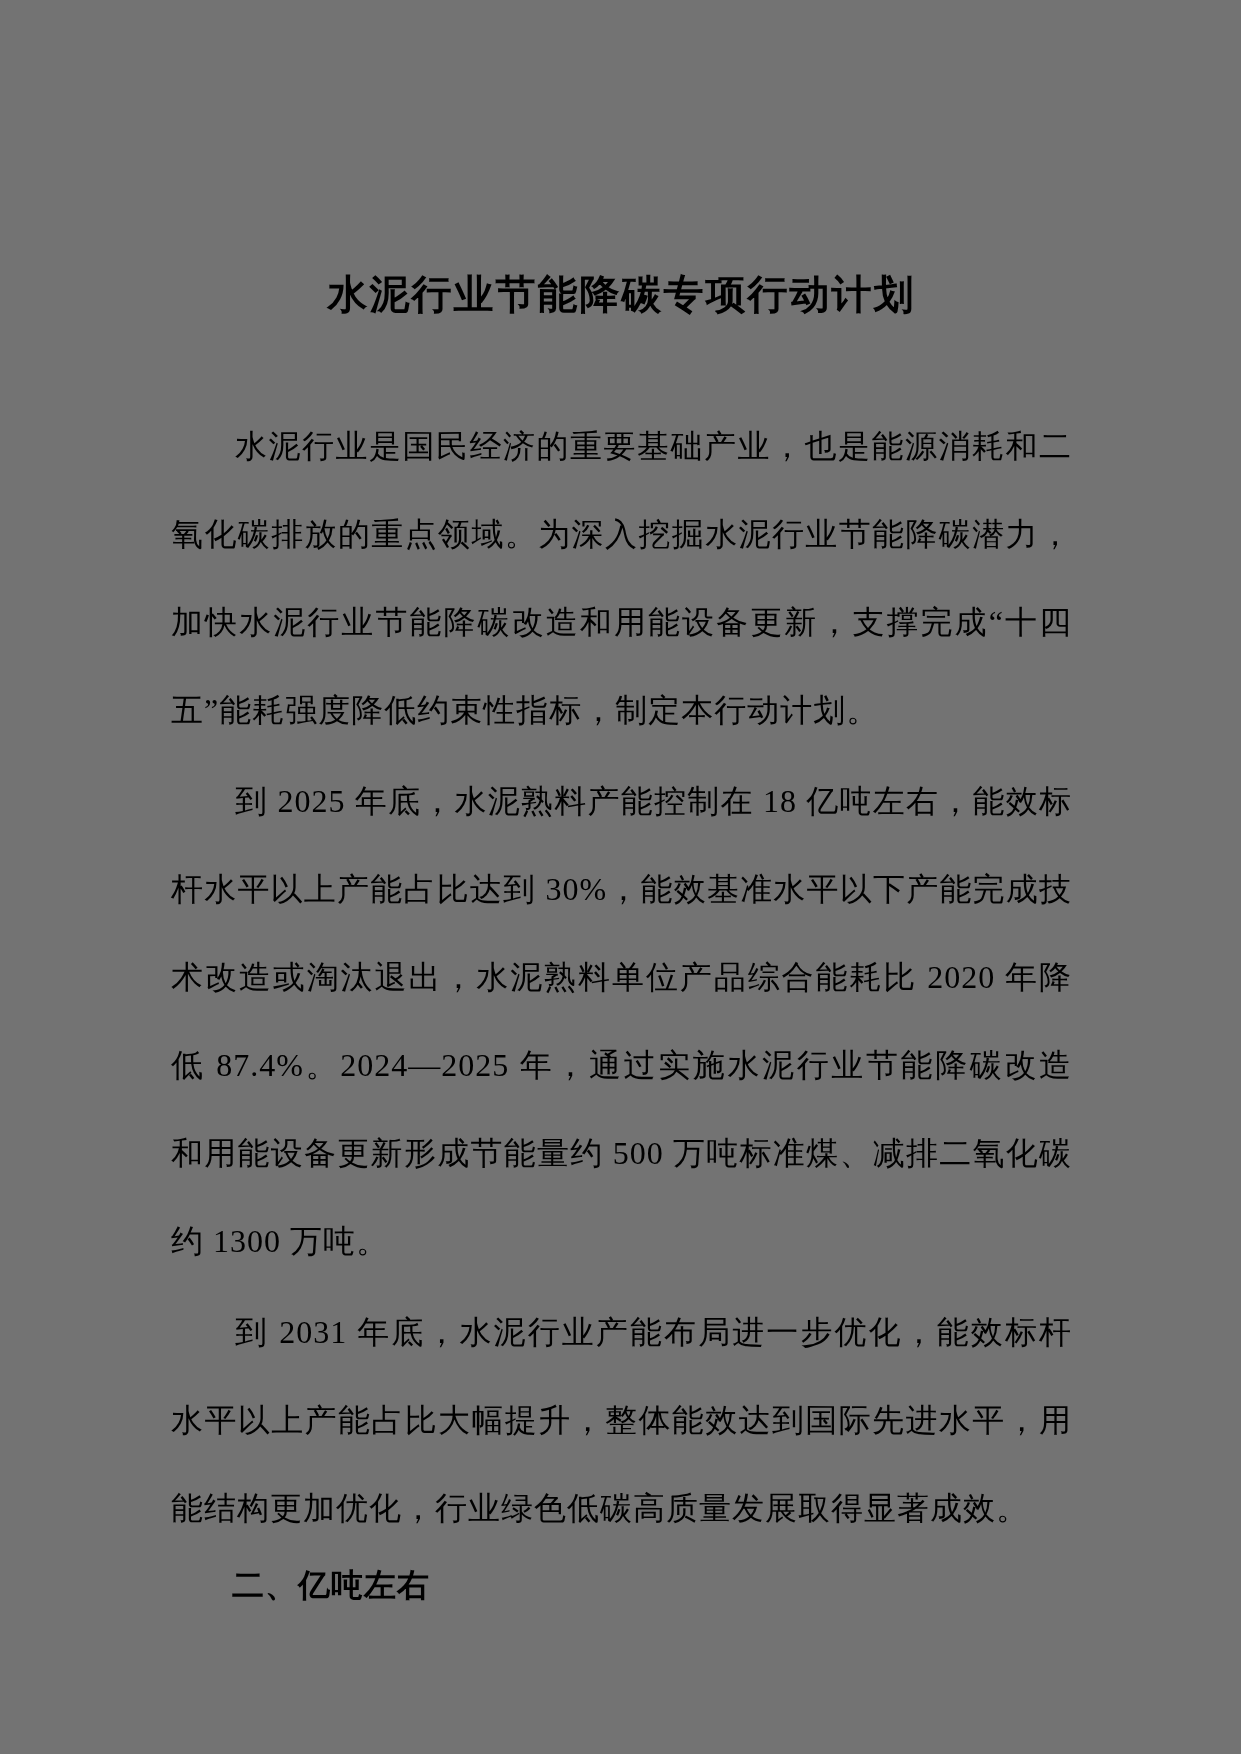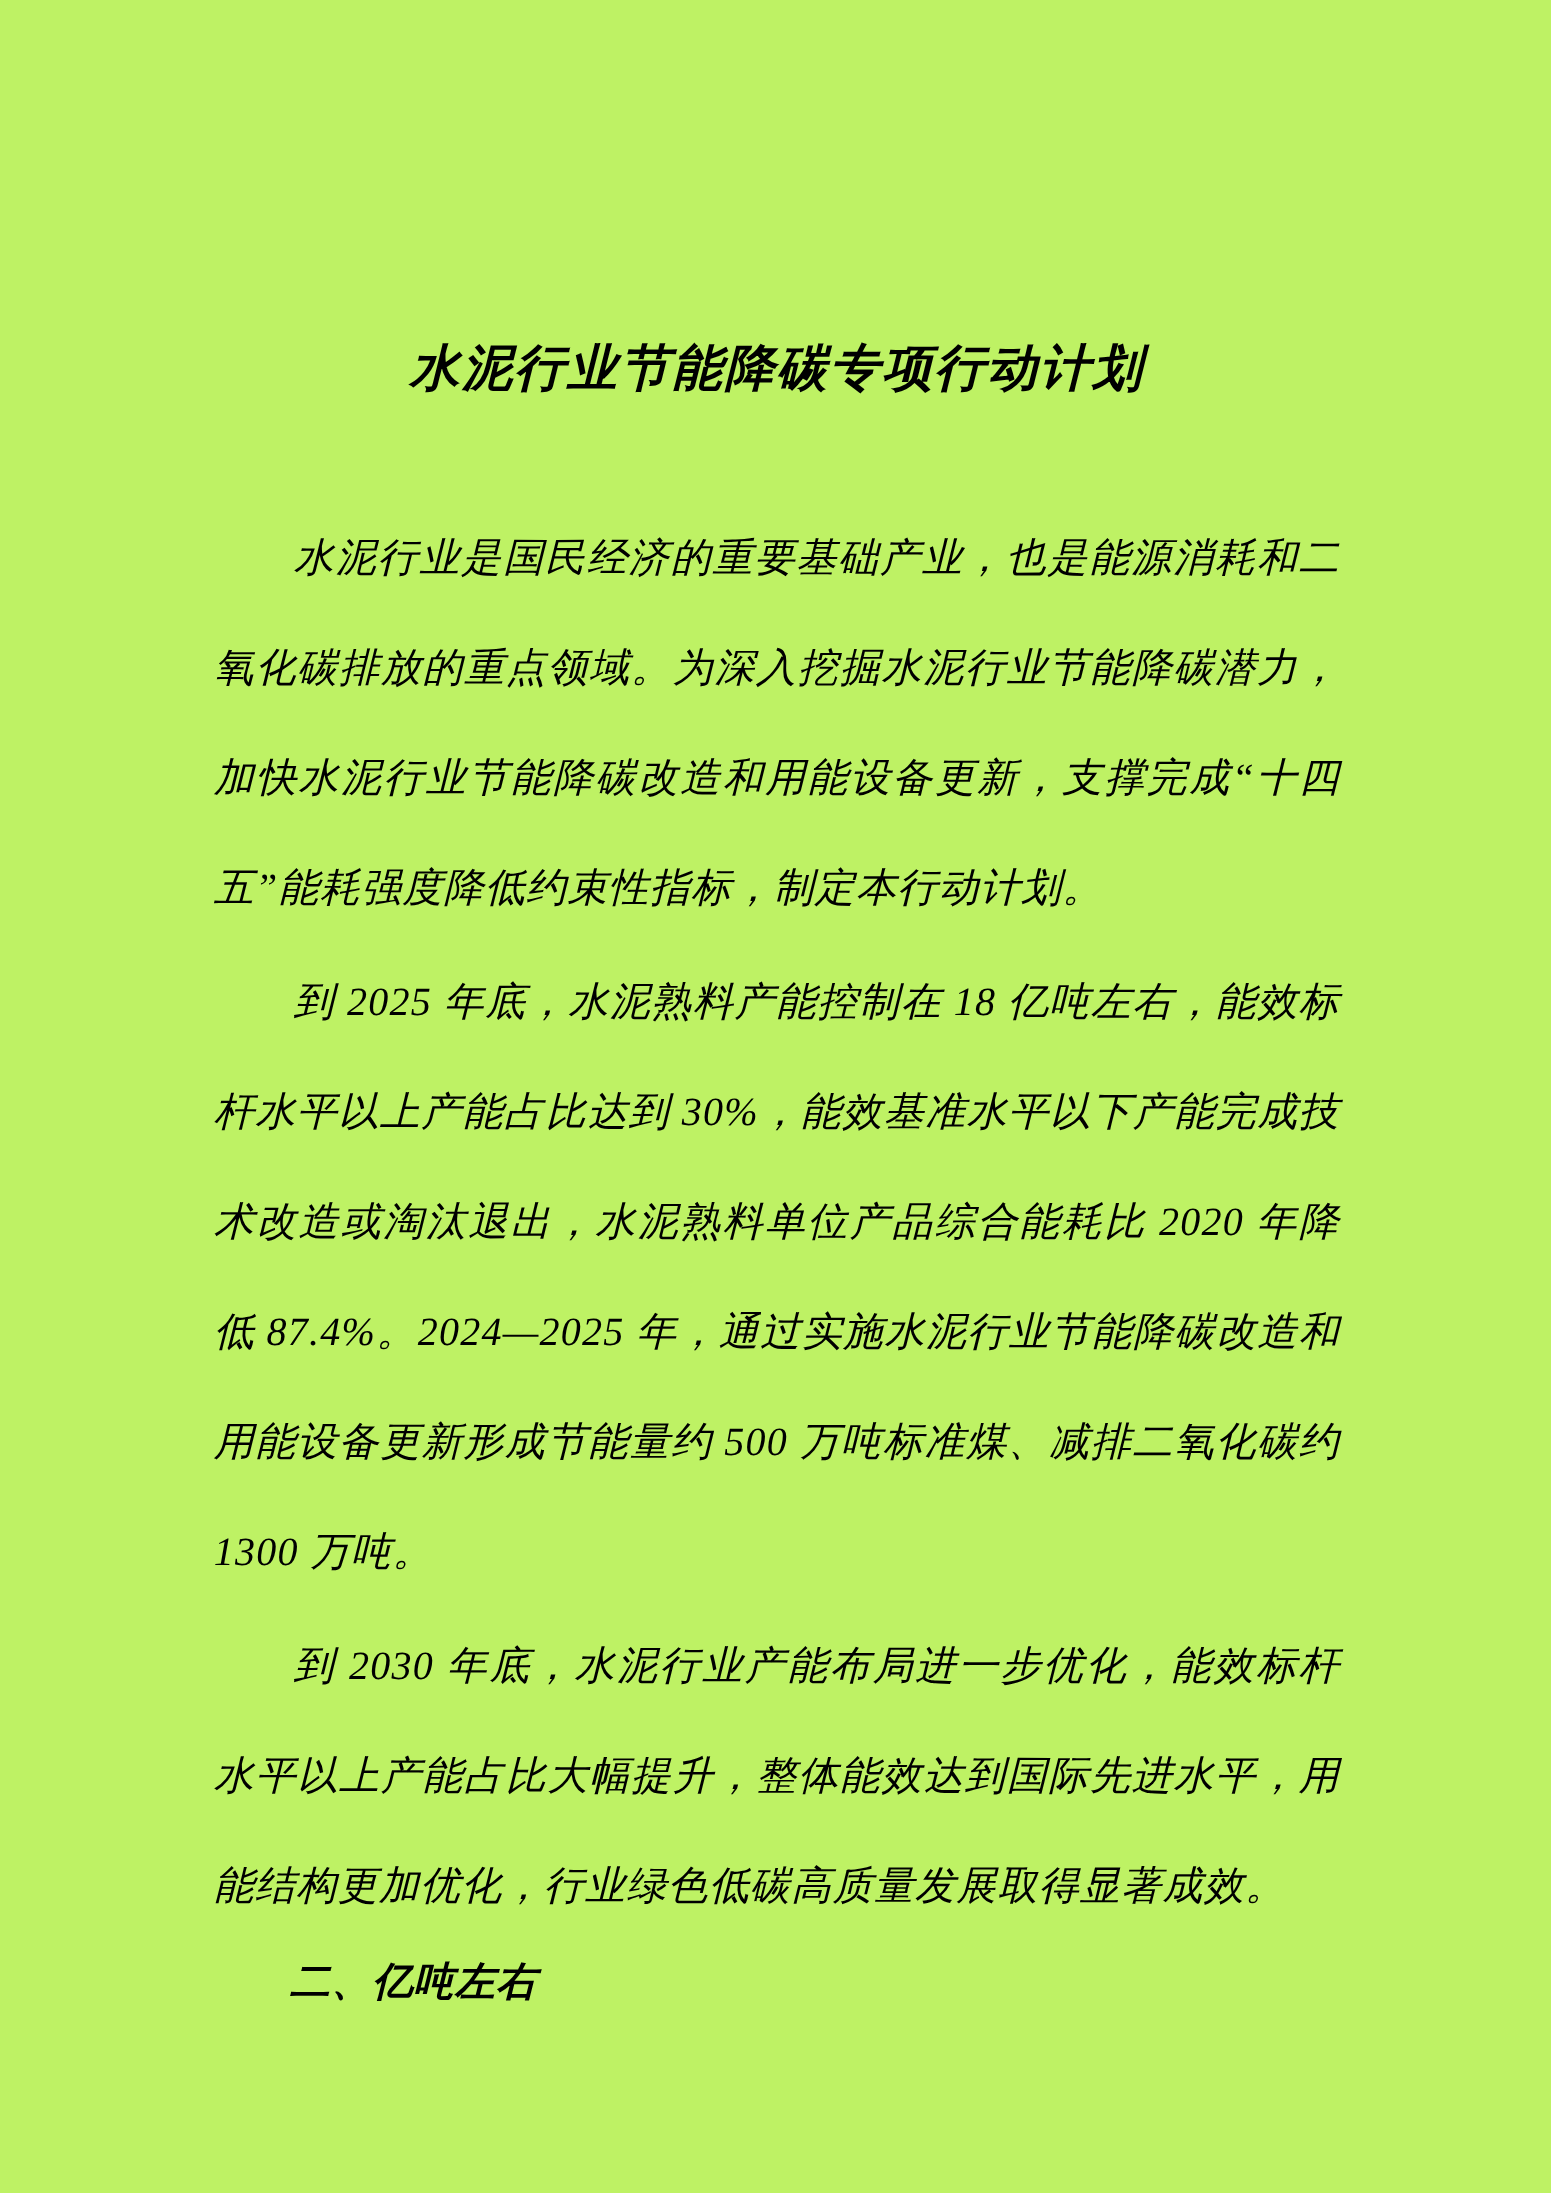--- a/index.html
+++ b/index.html
@@ -5,25 +5,24 @@
   html, body {
     margin: 0;
     padding: 0;
     background: #e8e8e8;
   }
   .page {
     position: relative;
     width: 1241px;
     height: 1754px;
     margin: 0 auto;
-    background: #bef264;
+    background: #737373;
     overflow: hidden;
     color: #000000;
     font-family: "Liberation Serif", "DejaVu Serif", serif;
-    font-style: italic;
   }
   .content {
     position: absolute;
     left: 168px;
     top: 0;
     width: 907px;
   }
   .doc-title {
     margin: 265px 0 0 0;
     padding: 0;
@@ -68,20 +67,20 @@
 
     <h1 class="doc-title">水泥行业节能降碳专项行动计划</h1>
 
     <div class="body-text">
 
       <p class="para">水泥行业是国民经济的重要基础产业，也是能源消耗和二氧化碳排放的重点领域。为深入挖掘水泥行业节能降碳潜力，加快水泥行业节能降碳改造和用能设备更新，支撑完成“十四五”能耗强度降低约束性指标，制定本行动计划。</p>
 
 
       <p class="para">到 2025 年底，水泥熟料产能控制在 18 亿吨左右，能效标杆水平以上产能占比达到 30%，能效基准水平以下产能完成技术改造或淘汰退出，水泥熟料单位产品综合能耗比 2020 年降低 87.4%。2024—2025 年，通过实施水泥行业节能降碳改造和用能设备更新形成节能量约 500 万吨标准煤、减排二氧化碳约 1300 万吨。</p>
 
-      <p class="para">到 2030 年底，水泥行业产能布局进一步优化，能效标杆水平以上产能占比大幅提升，整体能效达到国际先进水平，用能结构更加优化，行业绿色低碳高质量发展取得显著成效。</p>
+      <p class="para">到 2031 年底，水泥行业产能布局进一步优化，能效标杆水平以上产能占比大幅提升，整体能效达到国际先进水平，用能结构更加优化，行业绿色低碳高质量发展取得显著成效。</p>
 
       <p class="section-heading">二、亿吨左右</p>
 
 
     </div>
   </div>
 </div>
 
 </body></html>

